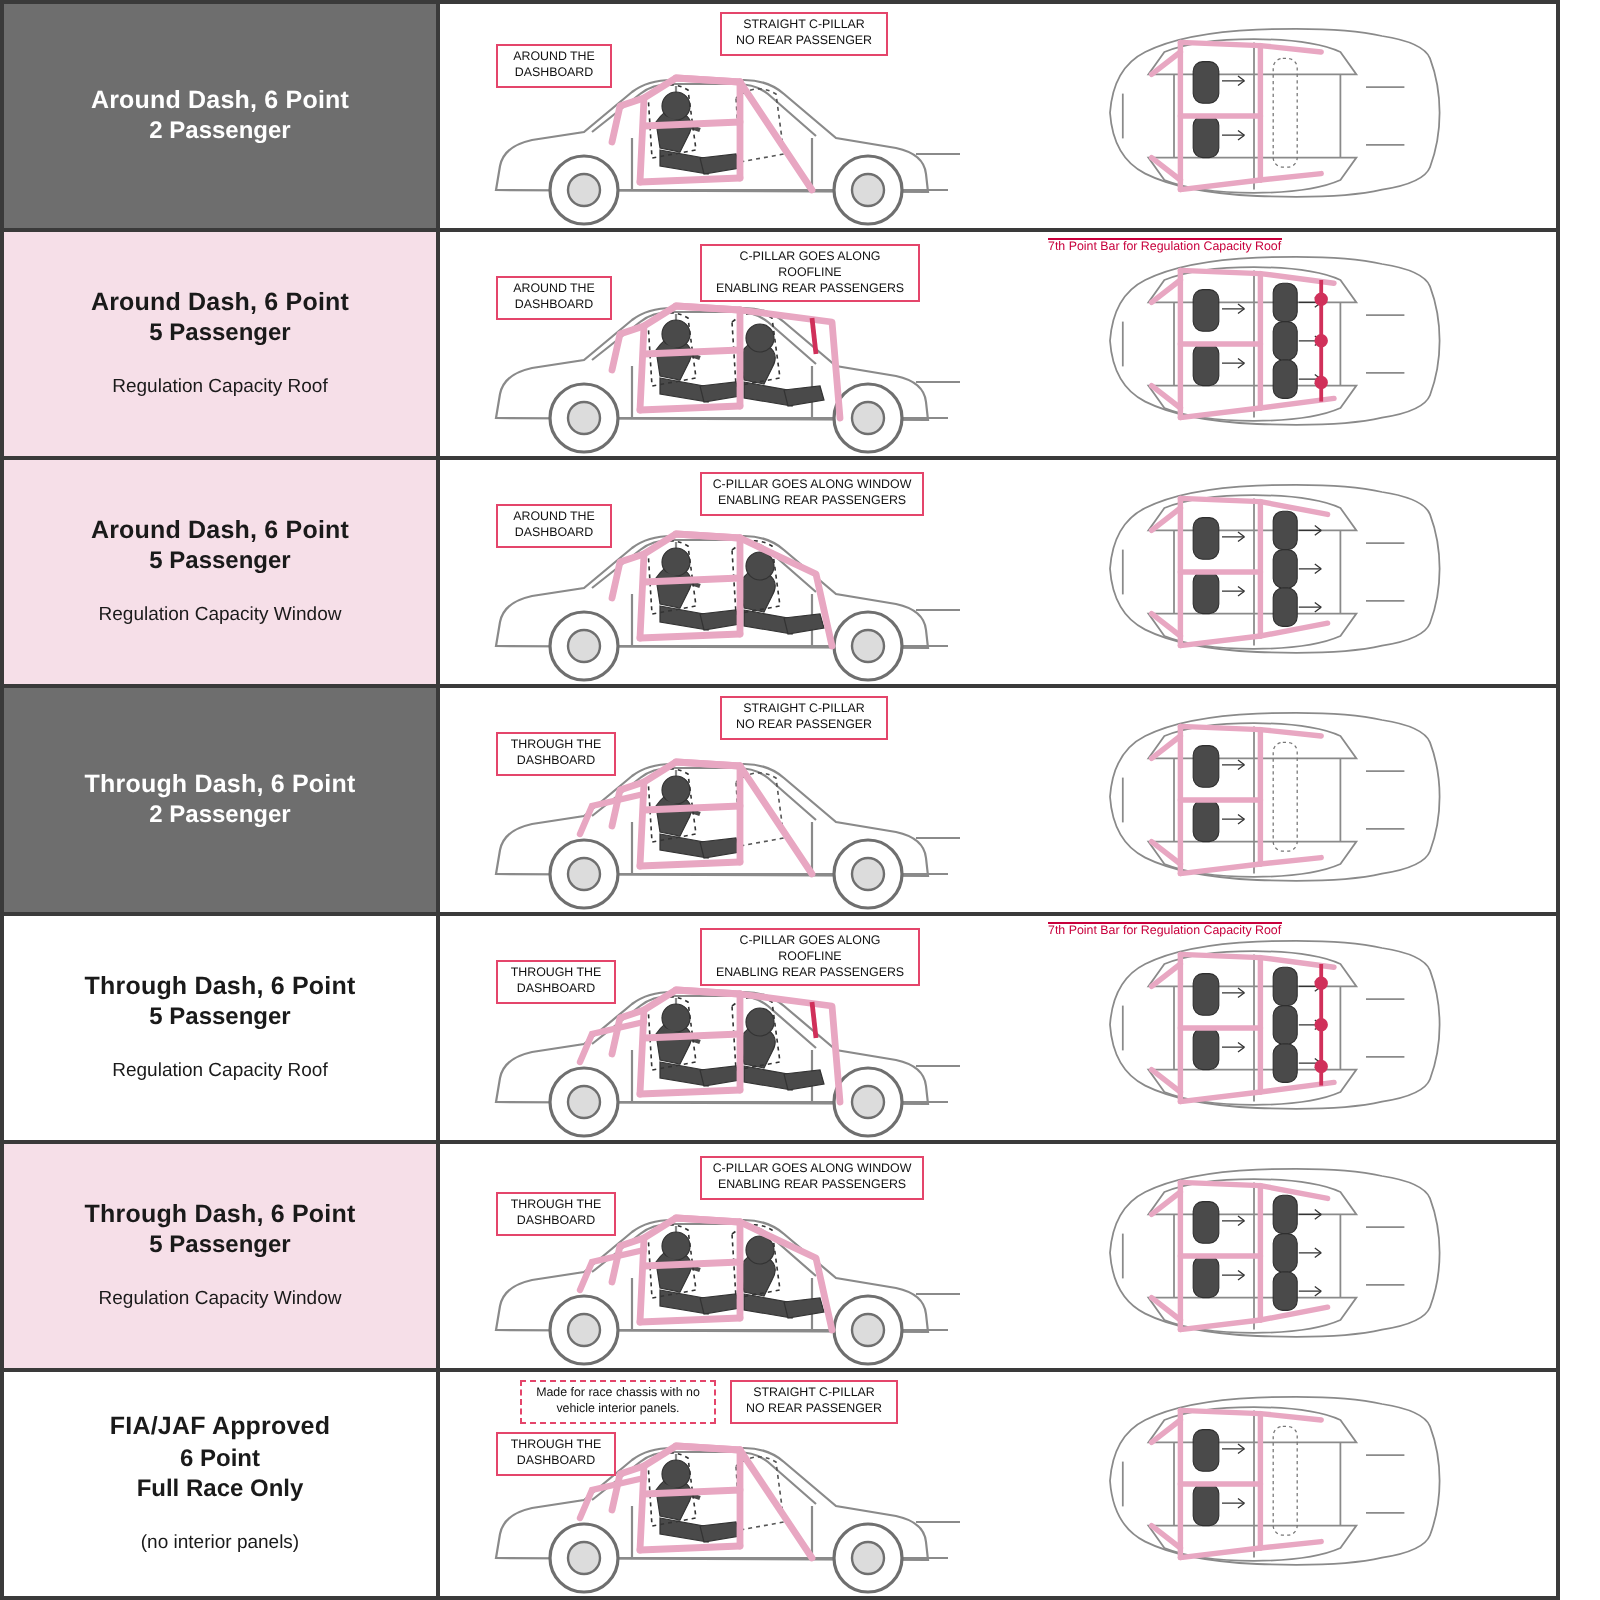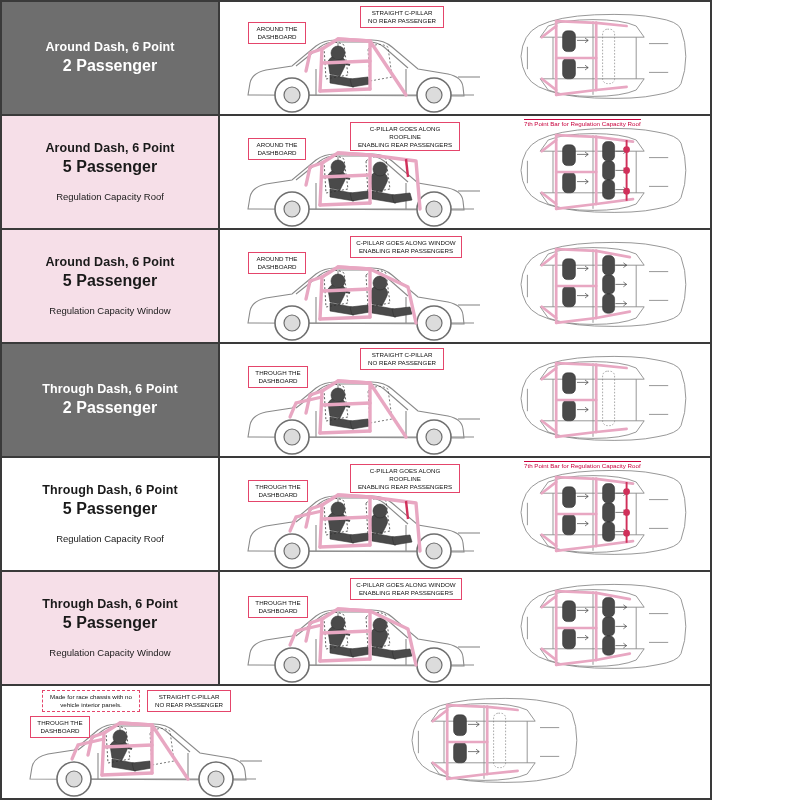--- a/index.html
+++ b/index.html
@@ -1,25 +1,25 @@
 <!DOCTYPE html>
 <html><head>
 <meta charset="utf-8">
 <style>
   html,body{margin:0;padding:0;background:#ffffff;}
   body{width:800px;height:800px;font-family:"Liberation Sans",sans-serif;color:#111;}
-  #sheet{width:712px;height:800px;box-sizing:border-box;border:2px solid #3a3a3a;background:#fff;display:flex;flex-direction:column;}
+  #sheet{width:780px;height:800px;box-sizing:border-box;border:2px solid #3a3a3a;background:#fff;display:flex;flex-direction:column;}
   .row{display:flex;flex:1 1 0;border-bottom:2px solid #3a3a3a;min-height:0;}
   .row:last-child{border-bottom:none;}
   .label-cell{width:218px;flex:0 0 218px;border-right:2px solid #3a3a3a;display:flex;flex-direction:column;align-items:center;justify-content:center;text-align:center;padding:4px 6px;box-sizing:border-box;}
   .label-cell.dark{background:#6e6e6e;color:#ffffff;}
   .label-cell.pink{background:#f6dfe8;color:#1a1a1a;}
   .label-cell.white{background:#ffffff;color:#1a1a1a;}
   .l1{font-size:12.5px;font-weight:bold;line-height:1.25;letter-spacing:.1px;}
-  .l2{font-size:16px;font-weight:bold;line-height:1.25;}
+  .l2{font-size:12px;font-weight:bold;line-height:1.25;}
   .l3{font-size:9.5px;font-weight:normal;line-height:1.3;margin-top:14px;}
   .diagram{flex:1 1 auto;position:relative;min-width:0;display:flex;}
   .side{flex:0 0 272px;position:relative;}
   .top{flex:1 1 auto;position:relative;border-left:0;}
   svg{display:block;width:100%;height:100%;}
   .callout{position:absolute;background:#fff;border:1.2px solid #e4456b;color:#111;font-size:6.2px;line-height:1.25;padding:2px 3px;text-align:center;white-space:pre-line;box-sizing:border-box;}
   .callout.dashed{border-style:dashed;}
   .toplabel{position:absolute;font-size:6.2px;color:#c8003c;}
   .toplabel .bar{border-top:1px solid #c8003c;display:block;}
 </style>
@@ -627,20 +627,26 @@
       <path d="M112 26 L154 34 M112 110 L154 102"></path>
       <path d="M62 30 L44 44 M62 110 L44 96"></path>
       <path d="M62 70 L112 70"></path>
     </g>
 
   </svg>
         </div>
       </div>
     </div>
     <div class="row">
+      <div class="label-cell white">
+        <div class="l1">FIA/JAF Approved</div>
+        <div class="l2" style="white-space: pre-line;">6 Point
+Full Race Only</div>
+        <div class="l3">(no interior panels)</div>
+      </div>
       <div class="diagram">
         <div class="side">
   <svg viewBox="0 0 272 110" preserveAspectRatio="xMidYMid meet">
     <g fill="none" stroke="#8a8a8a" stroke-width="1.1">
       <path d="M28 92 L30 80 q2 -10 16 -13 l26 -4 l24 -20 q8 -6 20 -6 l36 0 q12 0 20 7 l26 22 l30 5 q14 3 15 13 l1 9 z"></path>
       <path d="M76 63 l24 -19 q6 -5 16 -5 l32 0 q10 0 16 5 l24 21"></path>
       <path d="M118 40 l0 28"></path>
       <path d="M150 39 l0 29"></path>
       <path d="M74 92 l180 0"></path>
       <path d="M96 66 l0 26 M186 66 l0 26"></path>

